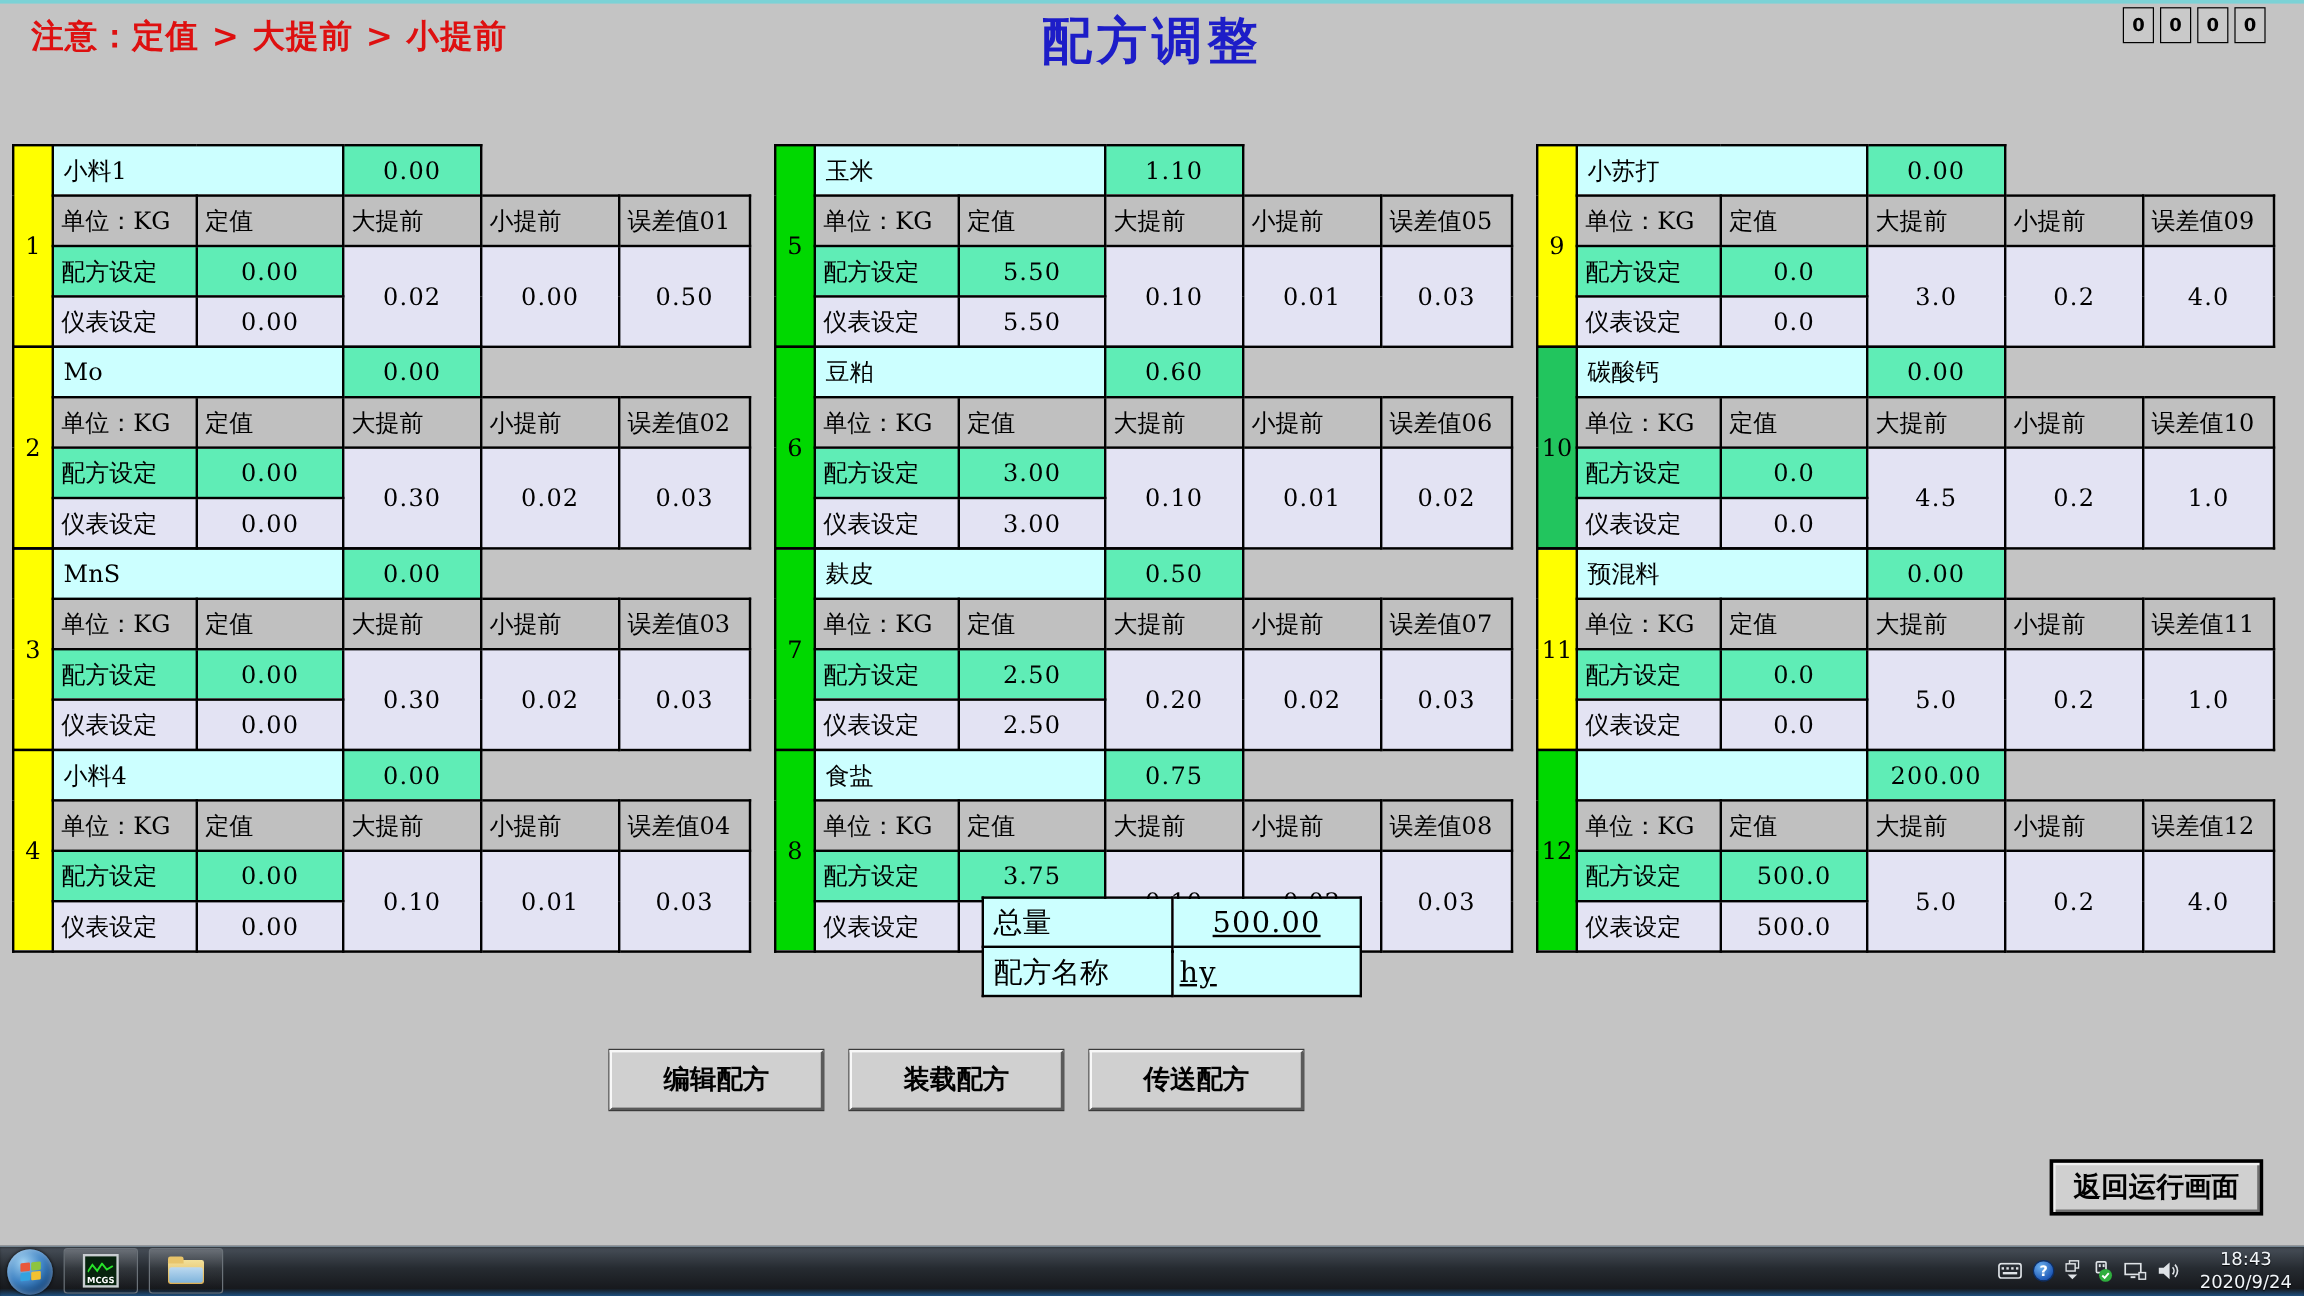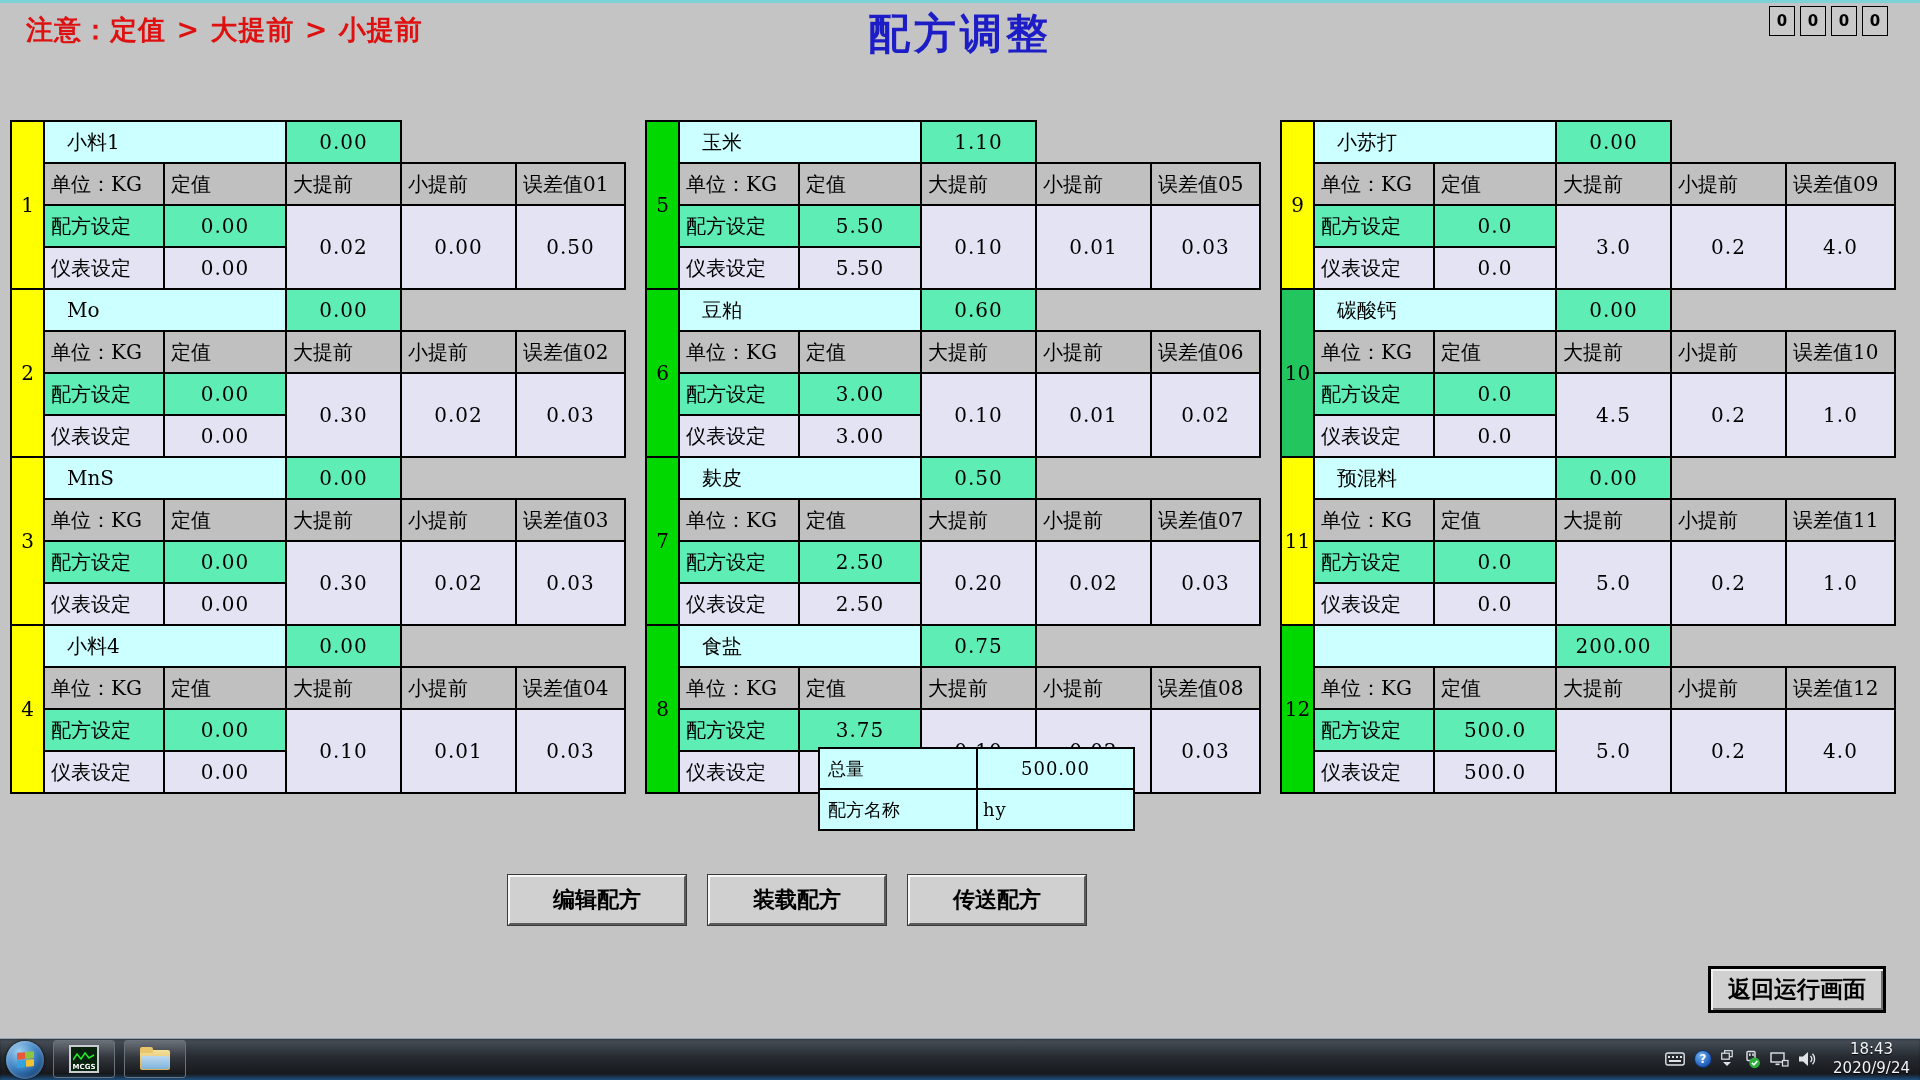--- a/index.html
+++ b/index.html
@@ -20,32 +20,32 @@
         font:bold 15px "DejaVu Sans","Liberation Sans",sans-serif;}
 
   
   #panels{position:absolute;left:10px;top:120px;display:flex;gap:19px;}
   .pcol{display:flex;flex-direction:column;}
   .pcol table + table{margin-top:-2px;}
   table.panel{border-collapse:collapse;table-layout:fixed;width:614px;}
   table.panel td{border:2px solid #000;height:38px;overflow:hidden;white-space:nowrap;font-size:20px;}
   table.panel td.empty{border:none;background:transparent;}
   td.num{text-align:center;font-size:20px;}
-  td.name{background:#CCFFFF;text-align:left;padding-left:22px;}
+  td.name{background:#CCFFFF;text-align:left;padding-left:8px;}
   td.hdr{background:#C0C0C0;text-align:left;padding-left:6px;}
   td.lbl{text-align:left;padding-left:6px;}
   td.val{text-align:center;font-size:21px;letter-spacing:1px;}
   .mint{background:#5FEDB6;}
   .lav{background:#E3E3F3;}
 
   
   table.sum{border-collapse:collapse;position:absolute;left:818px;top:747px;table-layout:fixed;}
-  table.sum td{border:2px solid #000;background:#CCFFFF;height:37px;font-size:18px;overflow:hidden;}
+  table.sum td{border:2px solid #000;background:#CCFFFF;height:37px;font-size:24px;overflow:hidden;}
   td.sum-lbl{width:147px;text-align:left;padding-left:8px;}
-  td.sum-val{width:149px;text-align:center;letter-spacing:1px;}
+  td.sum-val{width:149px;text-align:center;letter-spacing:1px;text-decoration:underline;}
   td.sum-val.left{text-align:left;padding-left:5px;}
 
   
   .btn-row{position:absolute;left:508px;top:875px;display:flex;gap:22px;}
   .hmi-btn{width:174px;height:46px;background:#D0D0D0;
     border:2px solid;border-color:#F8F8F8 #5A5A5A #5A5A5A #F8F8F8;
     box-shadow:0 0 0 1px #3A3A3A;
     display:flex;align-items:center;justify-content:center;
     font-size:22px;font-weight:bold;cursor:default;}
   .back-btn{position:absolute;left:1708px;top:966px;width:178px;height:47px;background:#D0D0D0;

